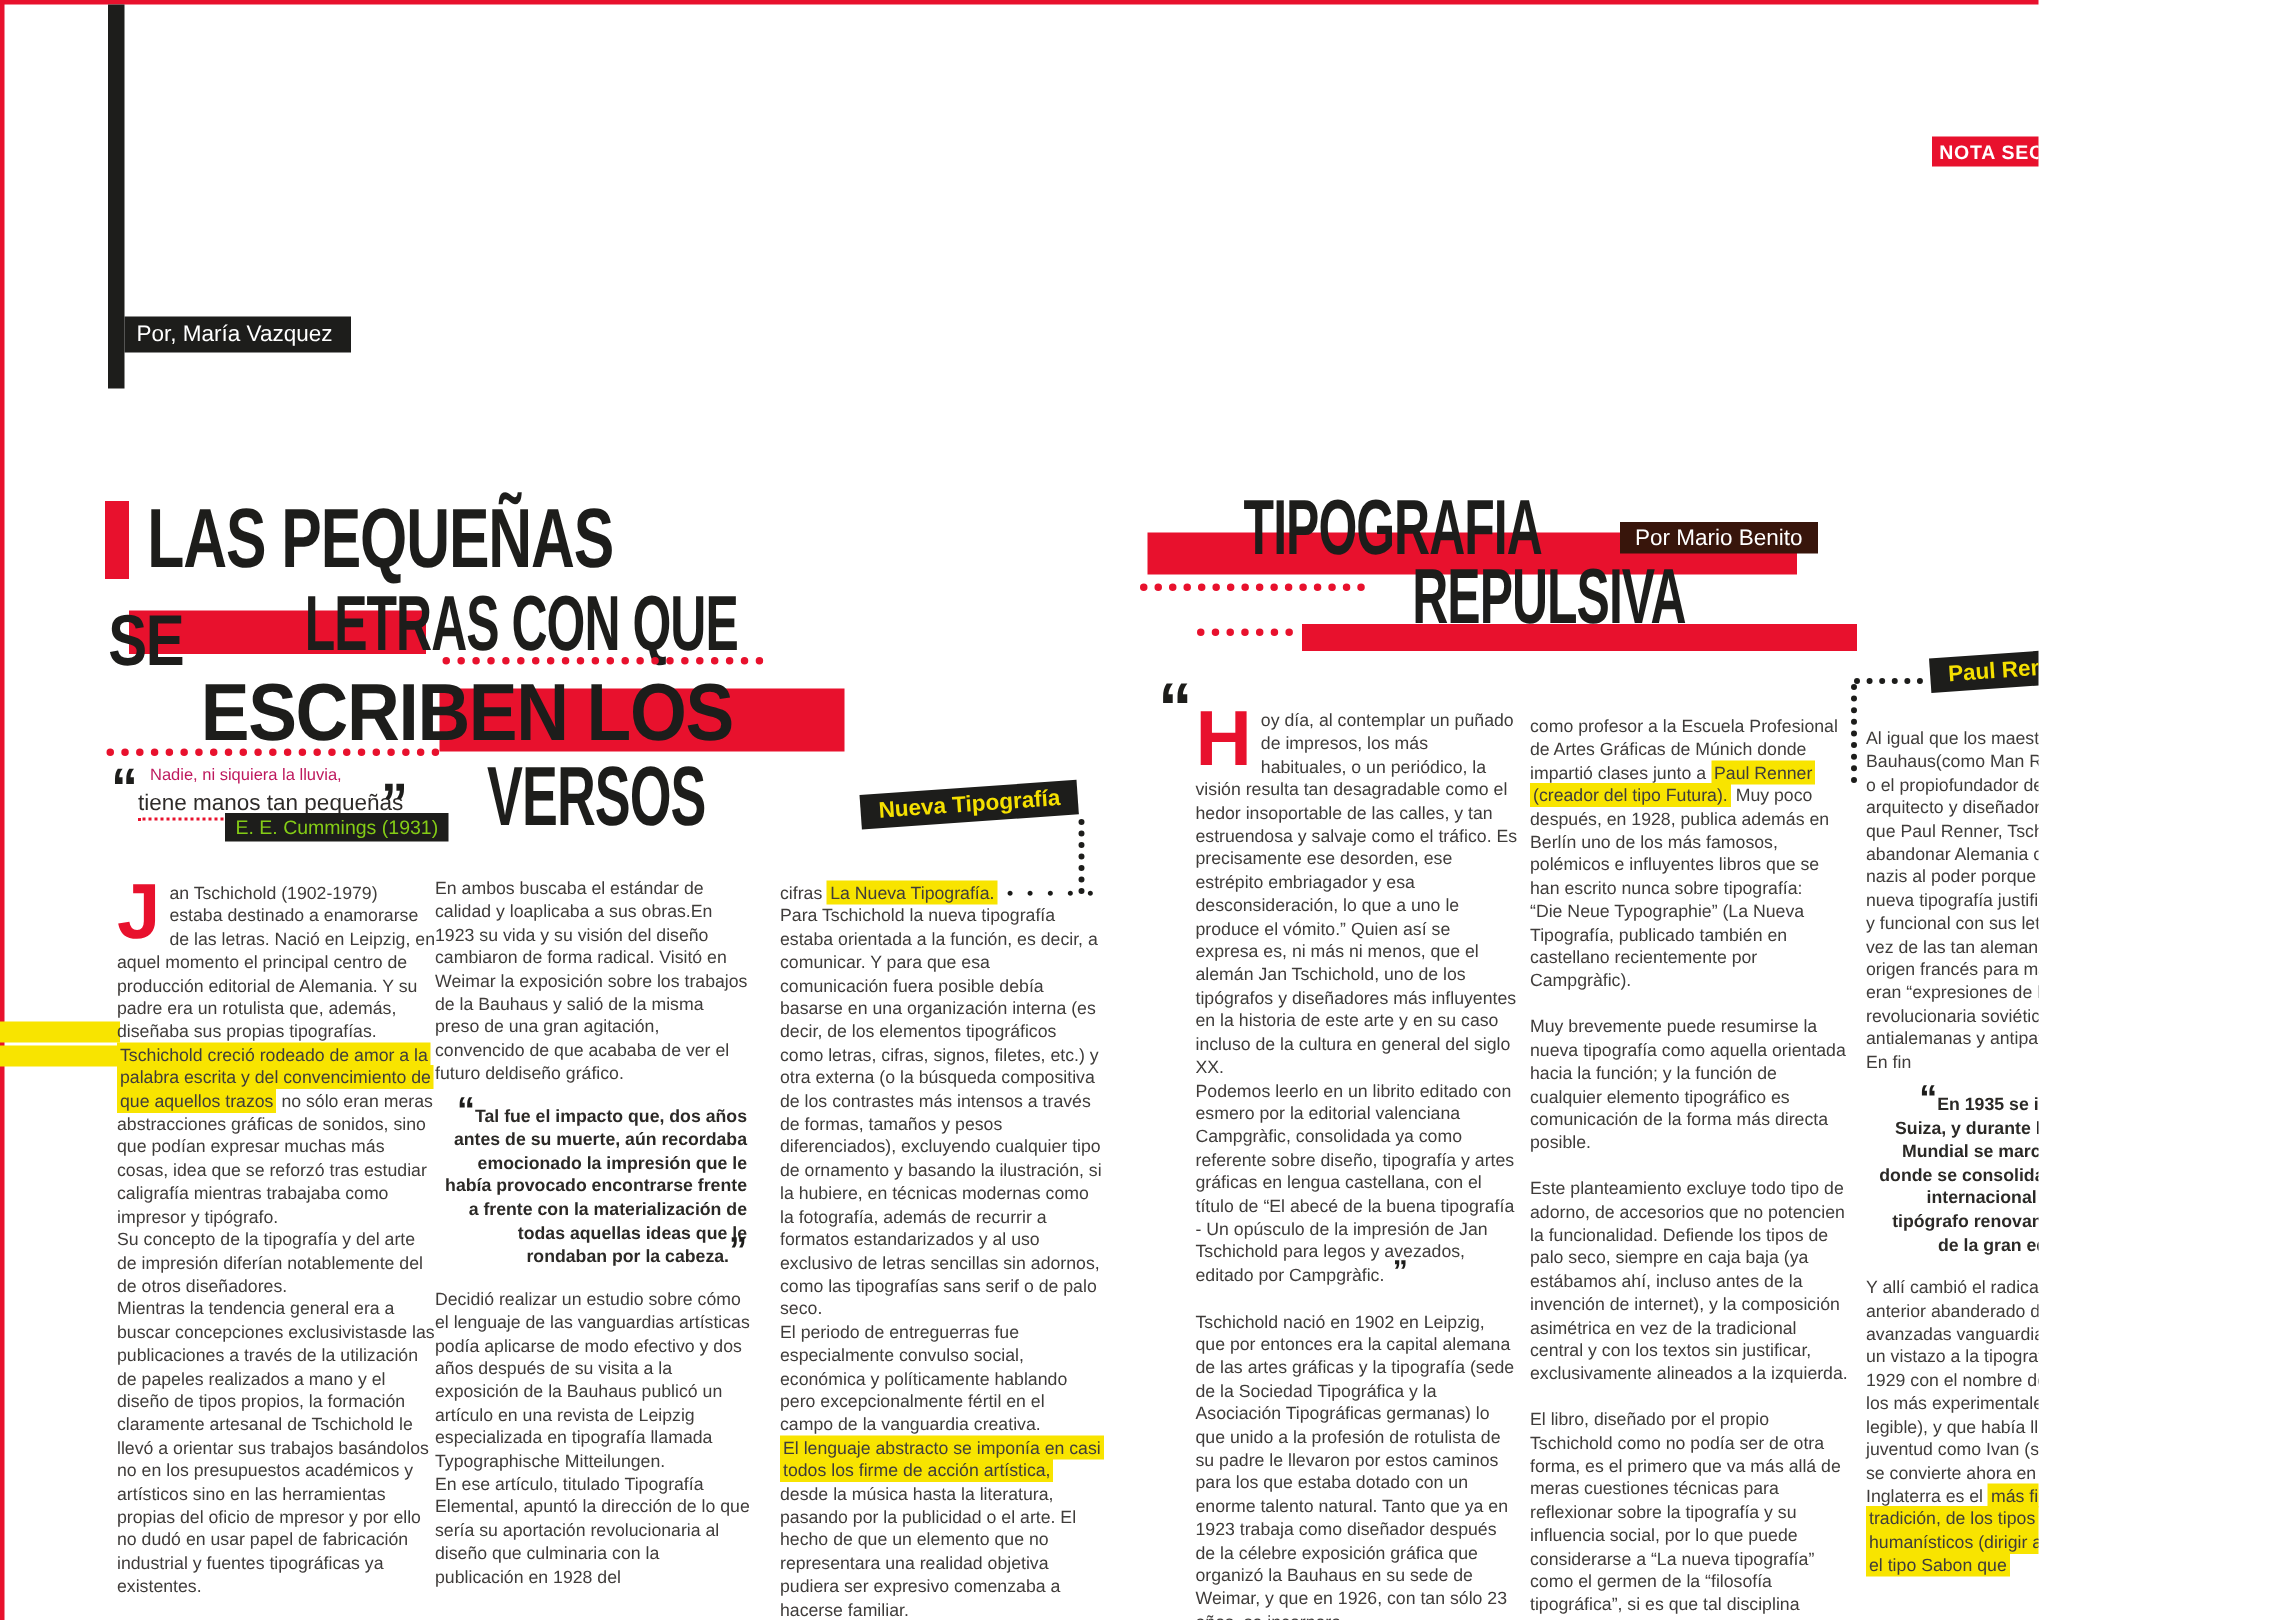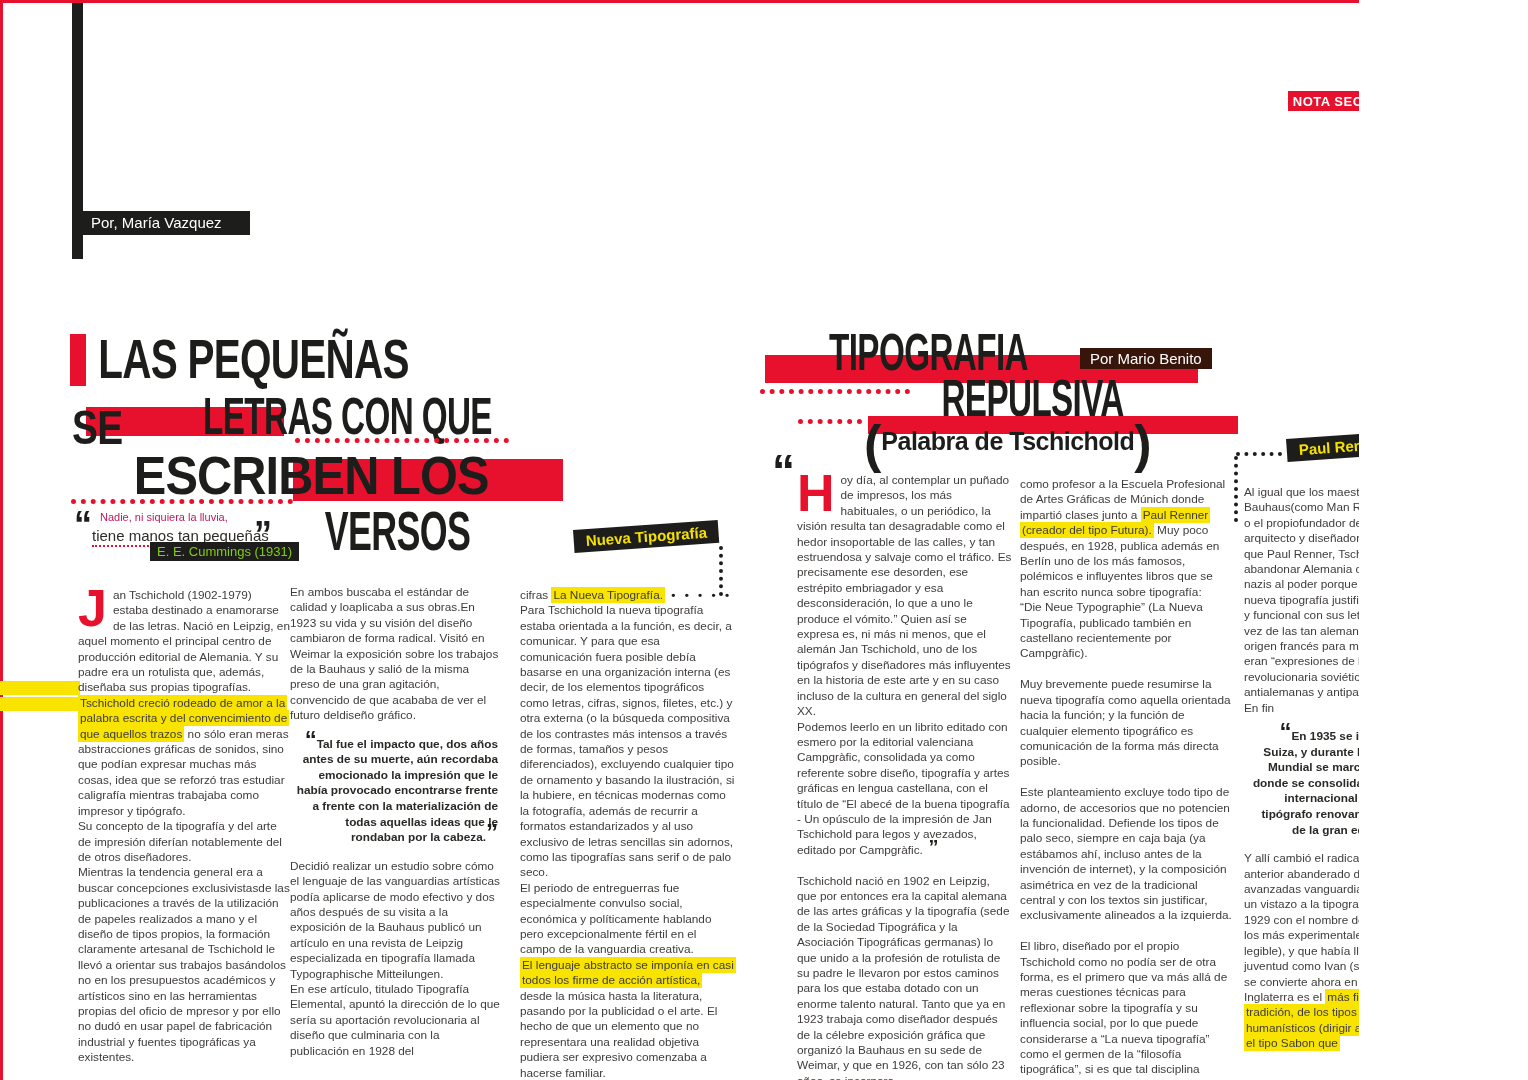--- a/index.html
+++ b/index.html
@@ -3,21 +3,21 @@
 <meta charset="utf-8">
 <style>
   html,body{margin:0;padding:0;background:#ffffff;}
   .page{position:relative;width:1359px;height:1080px;background:#ffffff;overflow:hidden;
         font-family:"Liberation Sans",sans-serif;color:#3f3c3a;}
   
   .rule-top{position:absolute;left:0;top:0;width:1432px;height:3px;background:#e8112d;}
   .rule-left{position:absolute;left:0;top:0;width:3px;height:1080px;background:#e8112d;}
   .left-bar{position:absolute;left:72px;top:3px;width:11px;height:256px;background:#1d1d1b;}
   .byline-left{position:absolute;left:83px;top:211px;background:#1d1d1b;color:#fff;
-        font-size:15px;padding:3px 28px 4px 8px;}
+        font-size:15px;padding:3px 12px 4px 8px;}
   
   .kicker{position:absolute;left:1288px;top:91px;width:142px;height:20px;background:#e8112d;
         color:#fff;font-size:13px;font-weight:bold;letter-spacing:.5px;display:flex;
         align-items:center;justify-content:flex-end;padding-right:4px;box-sizing:border-box;}
   .tr-bar{position:absolute;left:1432px;top:36px;width:26px;height:52px;background:#e8112d;}
   .pagenum{position:absolute;left:1430px;top:88px;width:30px;height:36px;background:#e8112d;
         color:#fff;font-size:27px;font-weight:bold;display:flex;align-items:center;justify-content:center;}
   
   .cond{transform-origin:left top;display:inline-block;white-space:nowrap;font-weight:bold;
         color:#1d1d1b;letter-spacing:-1px;line-height:1;}
@@ -135,21 +135,20 @@
 </span><span class="hl">El lenguaje abstracto se imponía en casi todos los firme de acción artística,</span><span> desde la música hasta la literatura, pasando por la publicidad o el arte. El hecho de que un elemento que no representara una realidad objetiva pudiera ser expresivo comenzaba a hacerse familiar.</span></span>
   </div>
 
   <div class="r-redbar-a"></div>
   <div class="r-title"><span class="cond" style="font-size:52px;transform:scaleX(.8);">TIPOGRAFIA</span></div>
   <div class="r-byline">Por Mario Benito</div>
   <div class="rdots r-dots1"></div>
   <div class="r-sub"><span class="cond" style="font-size:52px;transform:scaleX(.8);">REPULSIVA</span></div>
   <div class="r-redbar-b"></div>
   <div class="rdots r-dots2"></div>
-  <div class="r-tagline"><span class="paren">(</span><span class="tag">Palabra de Tschichold</span><span class="paren">)</span></div>
 
   <div class="big-open-quote">“</div>
   <div class="col" style="left:797px;top:473px;width:215px;">
     <span class="dropcap">H</span><span class="rich"><span>oy día, al contemplar un puñado de impresos, los más habituales, o un periódico, la visión resulta tan desagradable como el hedor insoportable de las calles, y tan estruendosa y salvaje como el tráfico. Es precisamente ese desorden, ese estrépito embriagador y esa desconsideración, lo que a uno le produce el vómito.” Quien así se expresa es, ni más ni menos, que el alemán Jan Tschichold, uno de los tipógrafos y diseñadores más influyentes en la historia de este arte y en su caso incluso de la cultura en general del siglo XX.
 Podemos leerlo en un librito editado con esmero por la editorial valenciana Campgràfic, consolidada ya como referente sobre diseño, tipografía y artes gráficas en lengua castellana, con el título de “El abecé de la buena tipografía - Un opúsculo de la impresión de Jan Tschichold para legos y avezados, editado por Campgràfic.</span><span class="qg"> ”</span><span>
 
 Tschichold nació en 1902 en Leipzig, que por entonces era la capital alemana de las artes gráficas y la tipografía (sede de la Sociedad Tipográfica y la Asociación Tipográficas germanas) lo que unido a la profesión de rotulista de su padre le llevaron por estos caminos para los que estaba dotado con un enorme talento natural. Tanto que ya en 1923 trabaja como diseñador después de la célebre exposición gráfica que organizó la Bauhaus en su sede de Weimar, y que en 1926, con tan sólo 23 años, se incorpora</span></span>
   </div>
 
   <div class="col" style="left:1020px;top:477px;width:214px;">

